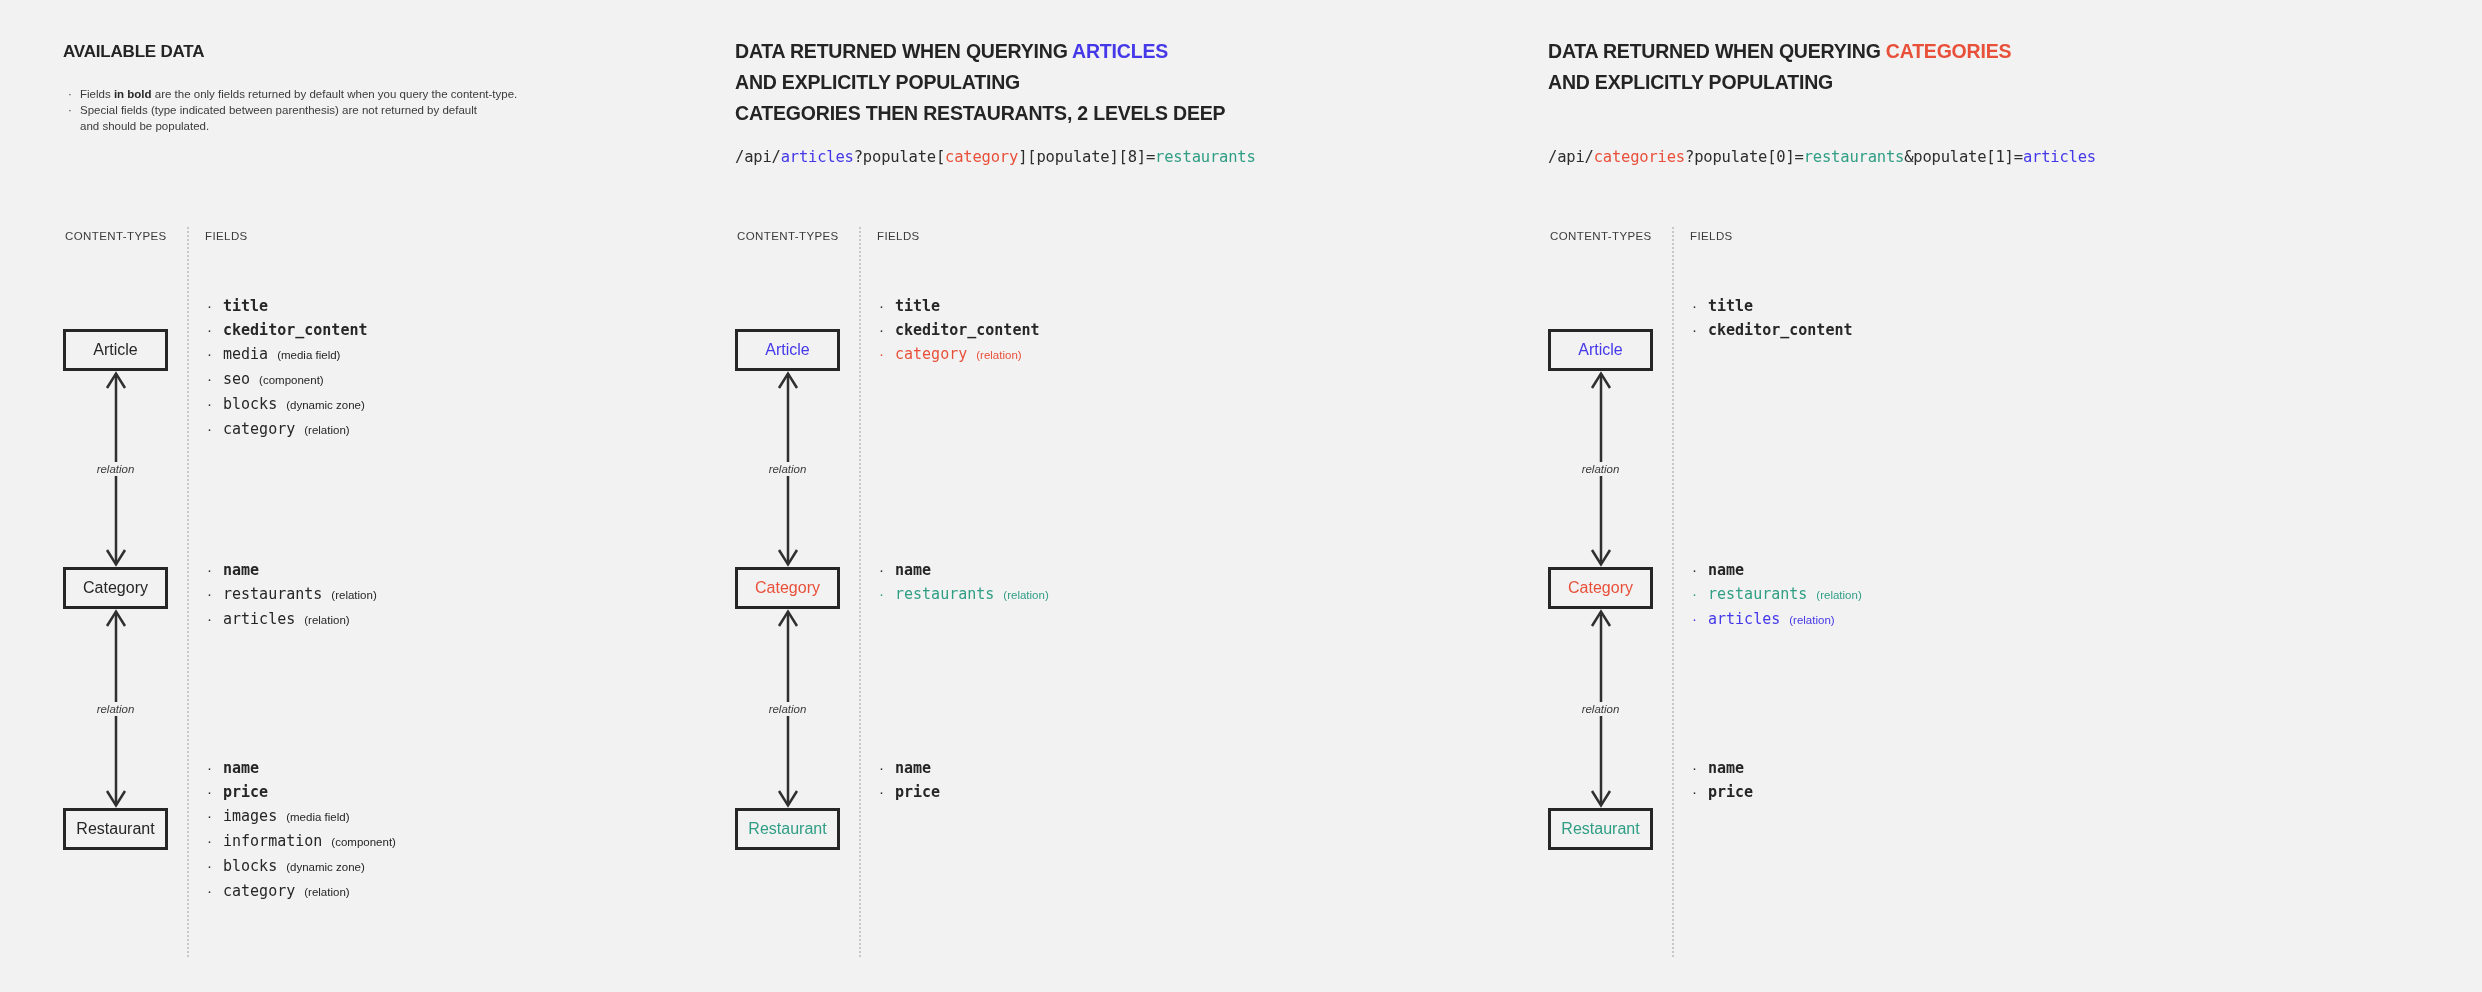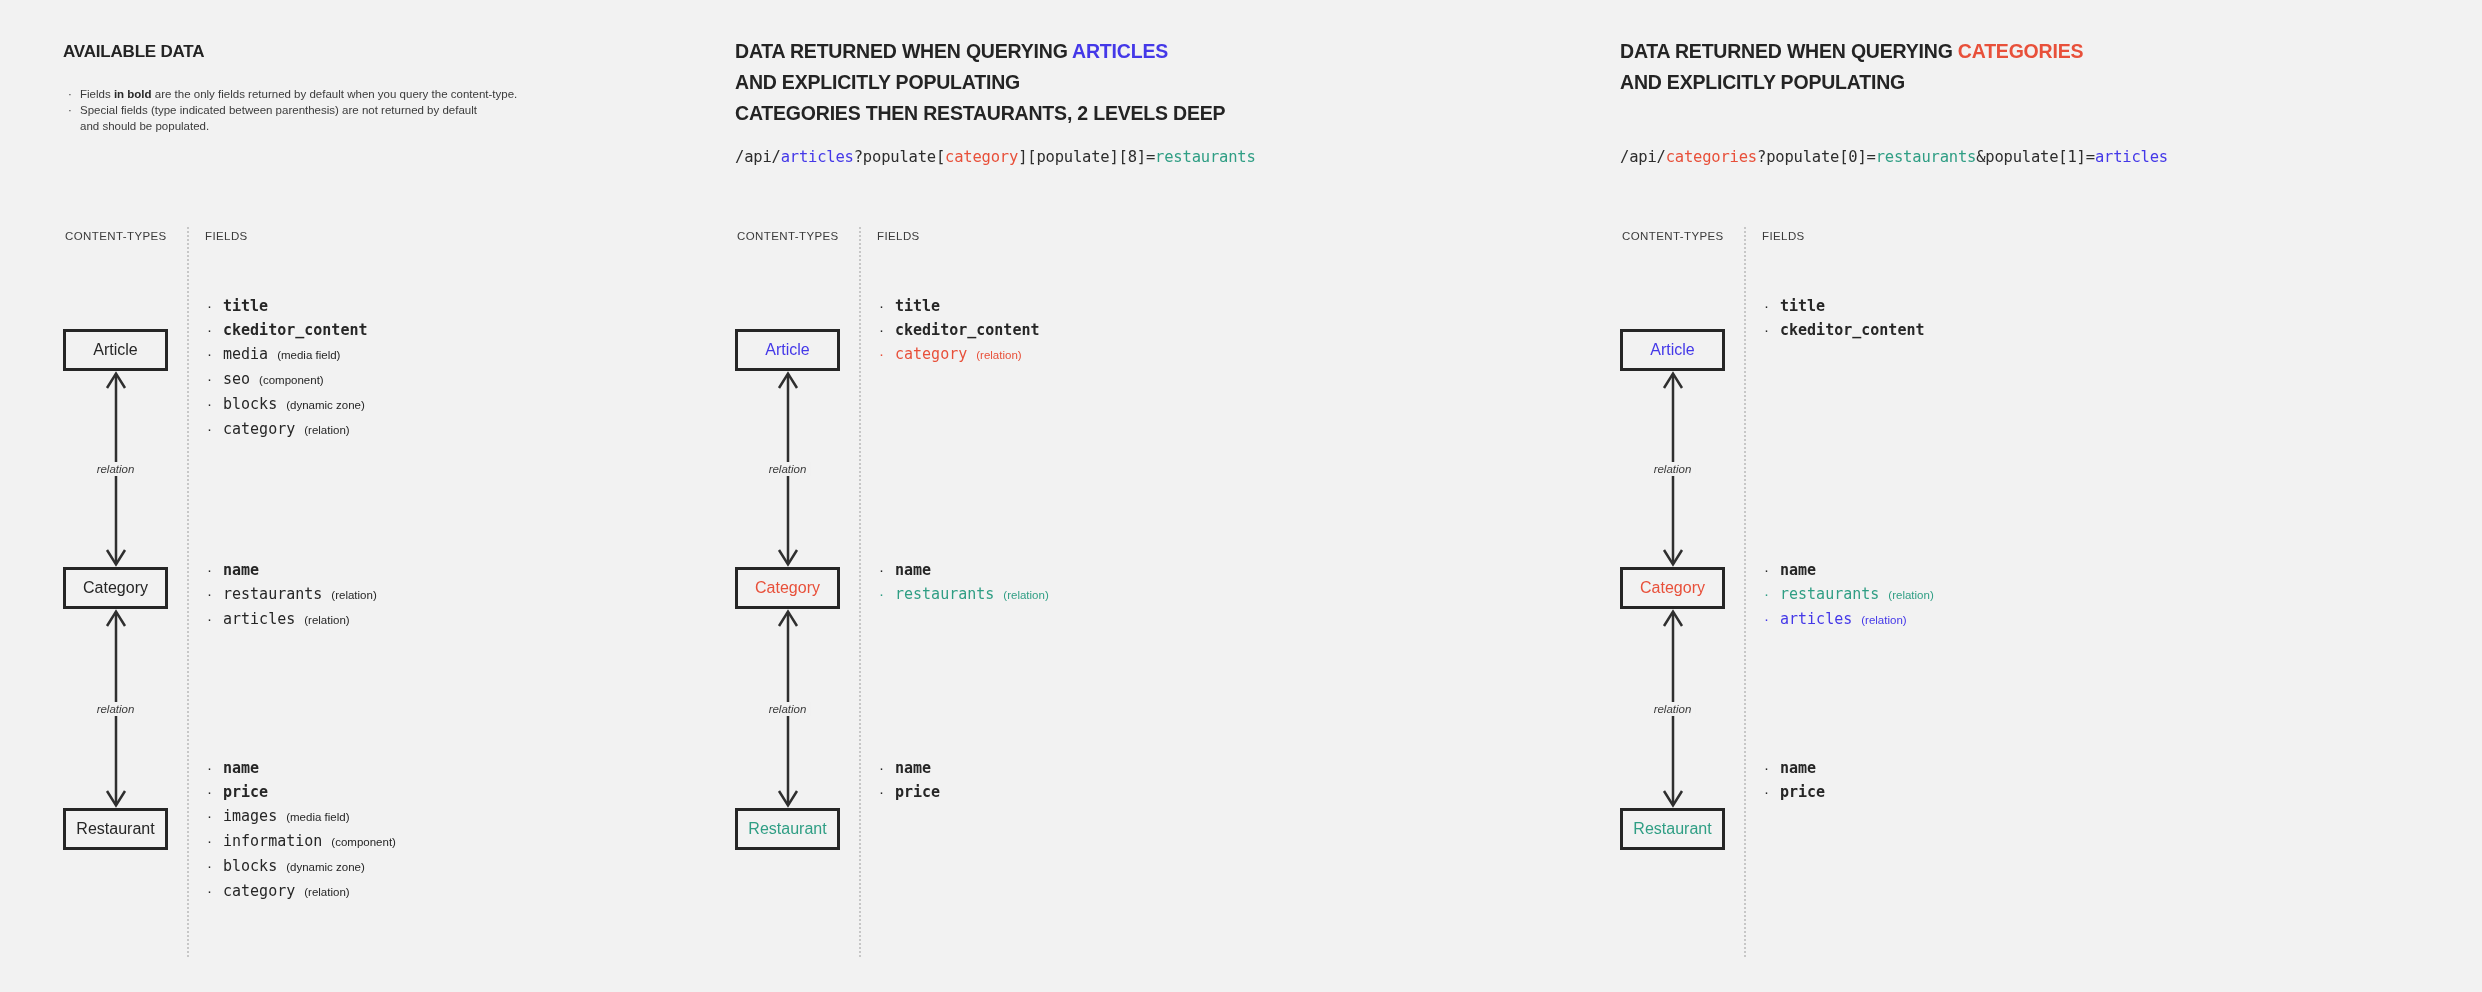--- a/index.html
+++ b/index.html
@@ -153,21 +153,21 @@
       </div>
       <div class="connector" style="top: 609px; height: 199px; left: 30.5px;">
         <svg width="44" height="199" viewBox="0 0 44 199">
           <line x1="22" y1="3" x2="22" y2="196" stroke="#2f2f2f" stroke-width="2.5"></line>
           <polyline points="13,17 22,2.5 31,17" fill="none" stroke="#2f2f2f" stroke-width="2.5"></polyline>
           <polyline points="13,182 22,196.5 31,182" fill="none" stroke="#2f2f2f" stroke-width="2.5"></polyline>
         </svg>
         <span class="relation-label">relation</span>
       </div>
     </section>
-    <section class="col" style="left: 1620px;">
+    <section class="col" style="left: 1548px;">
       <header class="col-head">
         <div class="head-line"><span class="head-part">DATA RETURNED WHEN QUERYING </span><span class="head-part" style="color: rgb(232, 80, 58);">CATEGORIES</span></div>
         <div class="head-line"><span class="head-part">AND EXPLICITLY POPULATING</span></div>
       </header>
       <div class="api-code"><span class="code-part">/api/</span><span class="code-part" style="color: rgb(232, 80, 58);">categories</span><span class="code-part">?populate[0]=</span><span class="code-part" style="color: rgb(47, 158, 132);">restaurants</span><span class="code-part">&amp;populate[1]=</span><span class="code-part" style="color: rgb(68, 56, 232);">articles</span></div>
       <div class="mini-label" style="left: 2px; top: 230px;">CONTENT-TYPES</div>
       <div class="mini-label" style="left: 142px; top: 230px;">FIELDS</div>
       <div class="divider" style="left: 124px; top: 227px; height: 730px;"></div>
       <div class="node" style="top: 329px;">
         <span class="node-label" style="color: rgb(68, 56, 232);">Article</span>

